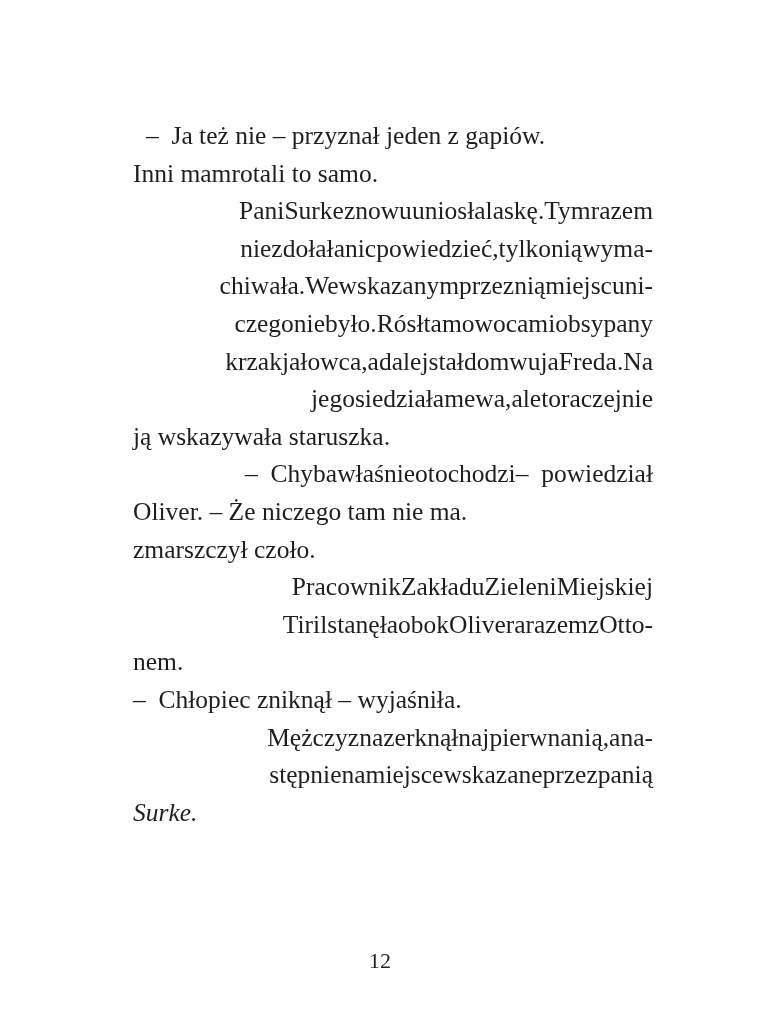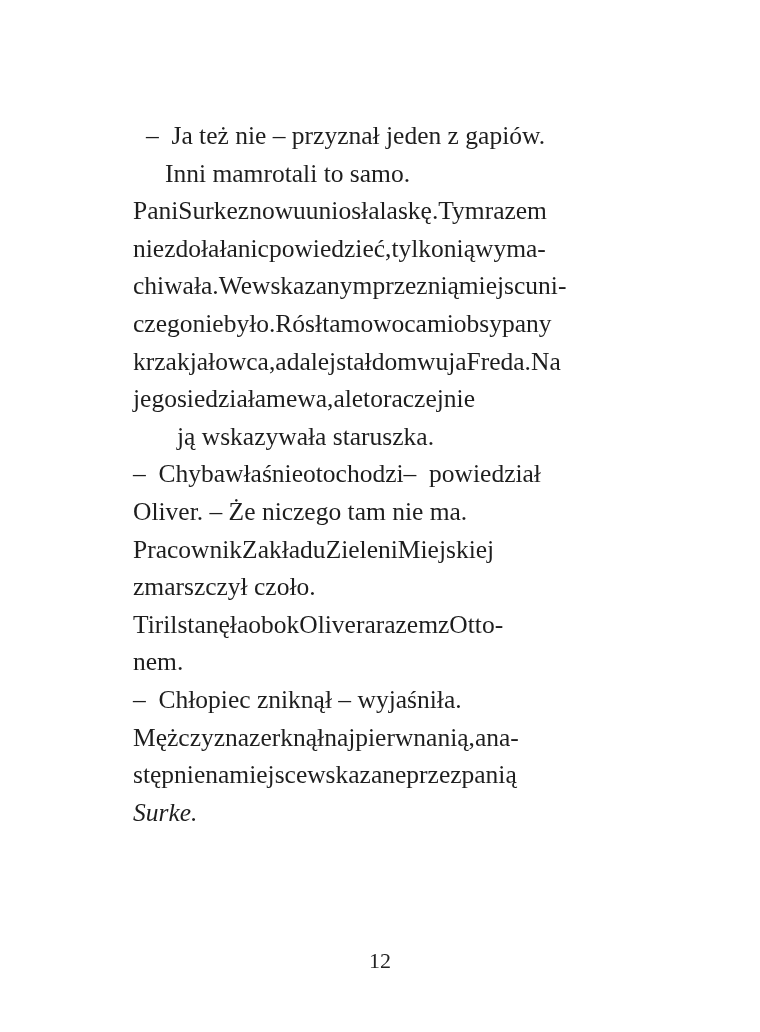--- a/index.html
+++ b/index.html
@@ -17,40 +17,40 @@
       top: 117px;
       width: 520px;
     }
     .line {
       font-size: 25.5px;
       line-height: 37.6px;
       height: 37.6px;
       white-space: nowrap;
       display: flex;
     }
-    .line.justify { justify-content: flex-start; }
+    .line.justify { justify-content: flex-end; }
     .line.justify span.w { display: inline-block; }
     .page-number {
       position: absolute;
       left: 0; right: 0;
       top: 948px;
       text-align: center;
       font-size: 22px;
       color: #222;
     }
   </style>
 </head>
 <body>
 
 <div class="page-text" id="page-body">
     <div class="line">
       <span style="white-space: pre; margin-left: 13px;">–  Ja też nie – przyznał jeden z gapiów.</span>
     </div>
     <div class="line">
-      <span style="white-space: pre; margin-left: 32px;">Inni mamrotali to samo.</span>
+      <span style="white-space: pre;">Inni mamrotali to samo.</span>
     </div>
     <div class="line justify">
       <span class="w">Pani</span>
       <span class="w">Surke</span>
       <span class="w">znowu</span>
       <span class="w">uniosła</span>
       <span class="w">laskę.</span>
       <span class="w">Tym</span>
       <span class="w">razem</span>
     </div>
@@ -95,41 +95,41 @@
     <div class="line justify">
       <span class="w">jego</span>
       <span class="w">siedziała</span>
       <span class="w">mewa,</span>
       <span class="w">ale</span>
       <span class="w">to</span>
       <span class="w">raczej</span>
       <span class="w">nie</span>
     </div>
     <div class="line">
-      <span style="white-space: pre; margin-left: 44px;">ją wskazywała staruszka.</span>
+      <span style="white-space: pre;">ją wskazywała staruszka.</span>
     </div>
     <div class="line justify">
       <span class="w">–&nbsp;&nbsp;Chyba</span>
       <span class="w">właśnie</span>
       <span class="w">o</span>
       <span class="w">to</span>
       <span class="w">chodzi</span>
       <span class="w">–&nbsp;&nbsp;powiedział</span>
     </div>
     <div class="line">
       <span style="white-space: pre;">Oliver. – Że niczego tam nie ma.</span>
     </div>
+    <div class="line">
+      <span style="white-space: pre;">zmarszczył czoło.</span>
+    </div>
     <div class="line justify">
       <span class="w">Pracownik</span>
       <span class="w">Zakładu</span>
       <span class="w">Zieleni</span>
       <span class="w">Miejskiej</span>
-    </div>
-    <div class="line">
-      <span style="white-space: pre;">zmarszczył czoło.</span>
     </div>
     <div class="line justify">
       <span class="w">Tiril</span>
       <span class="w">stanęła</span>
       <span class="w">obok</span>
       <span class="w">Olivera</span>
       <span class="w">razem</span>
       <span class="w">z</span>
       <span class="w">Otto-</span>
     </div>

